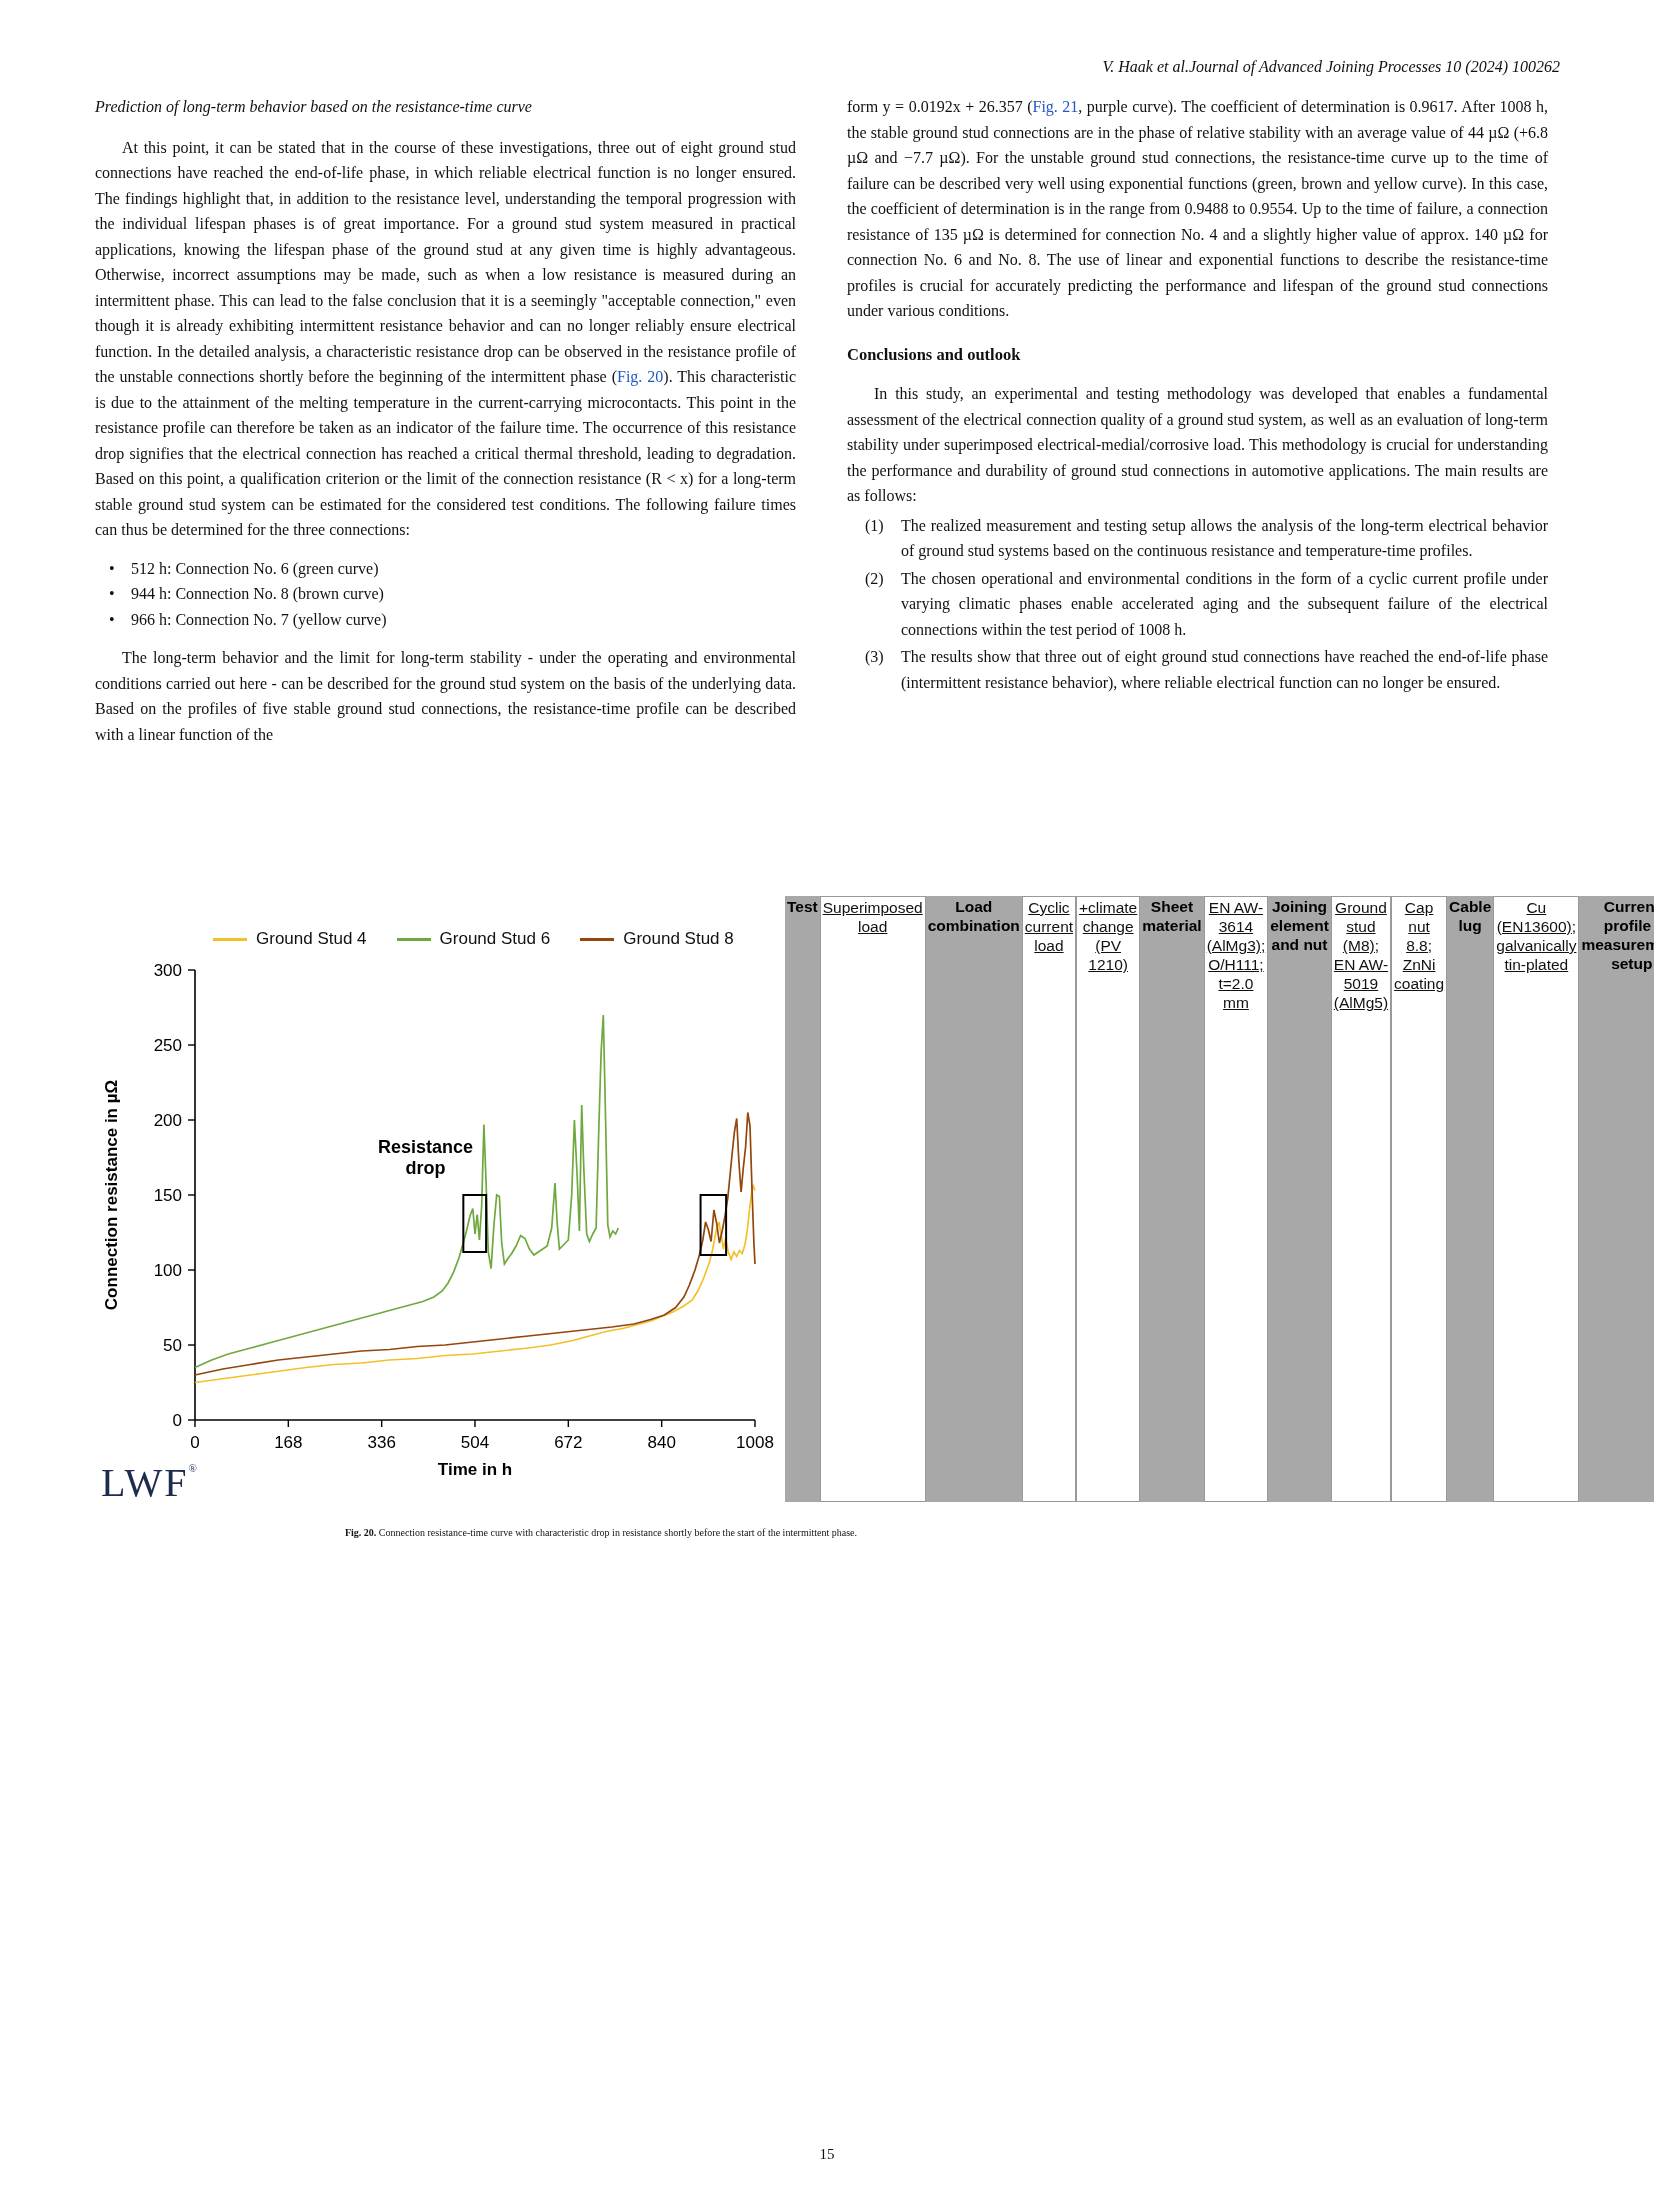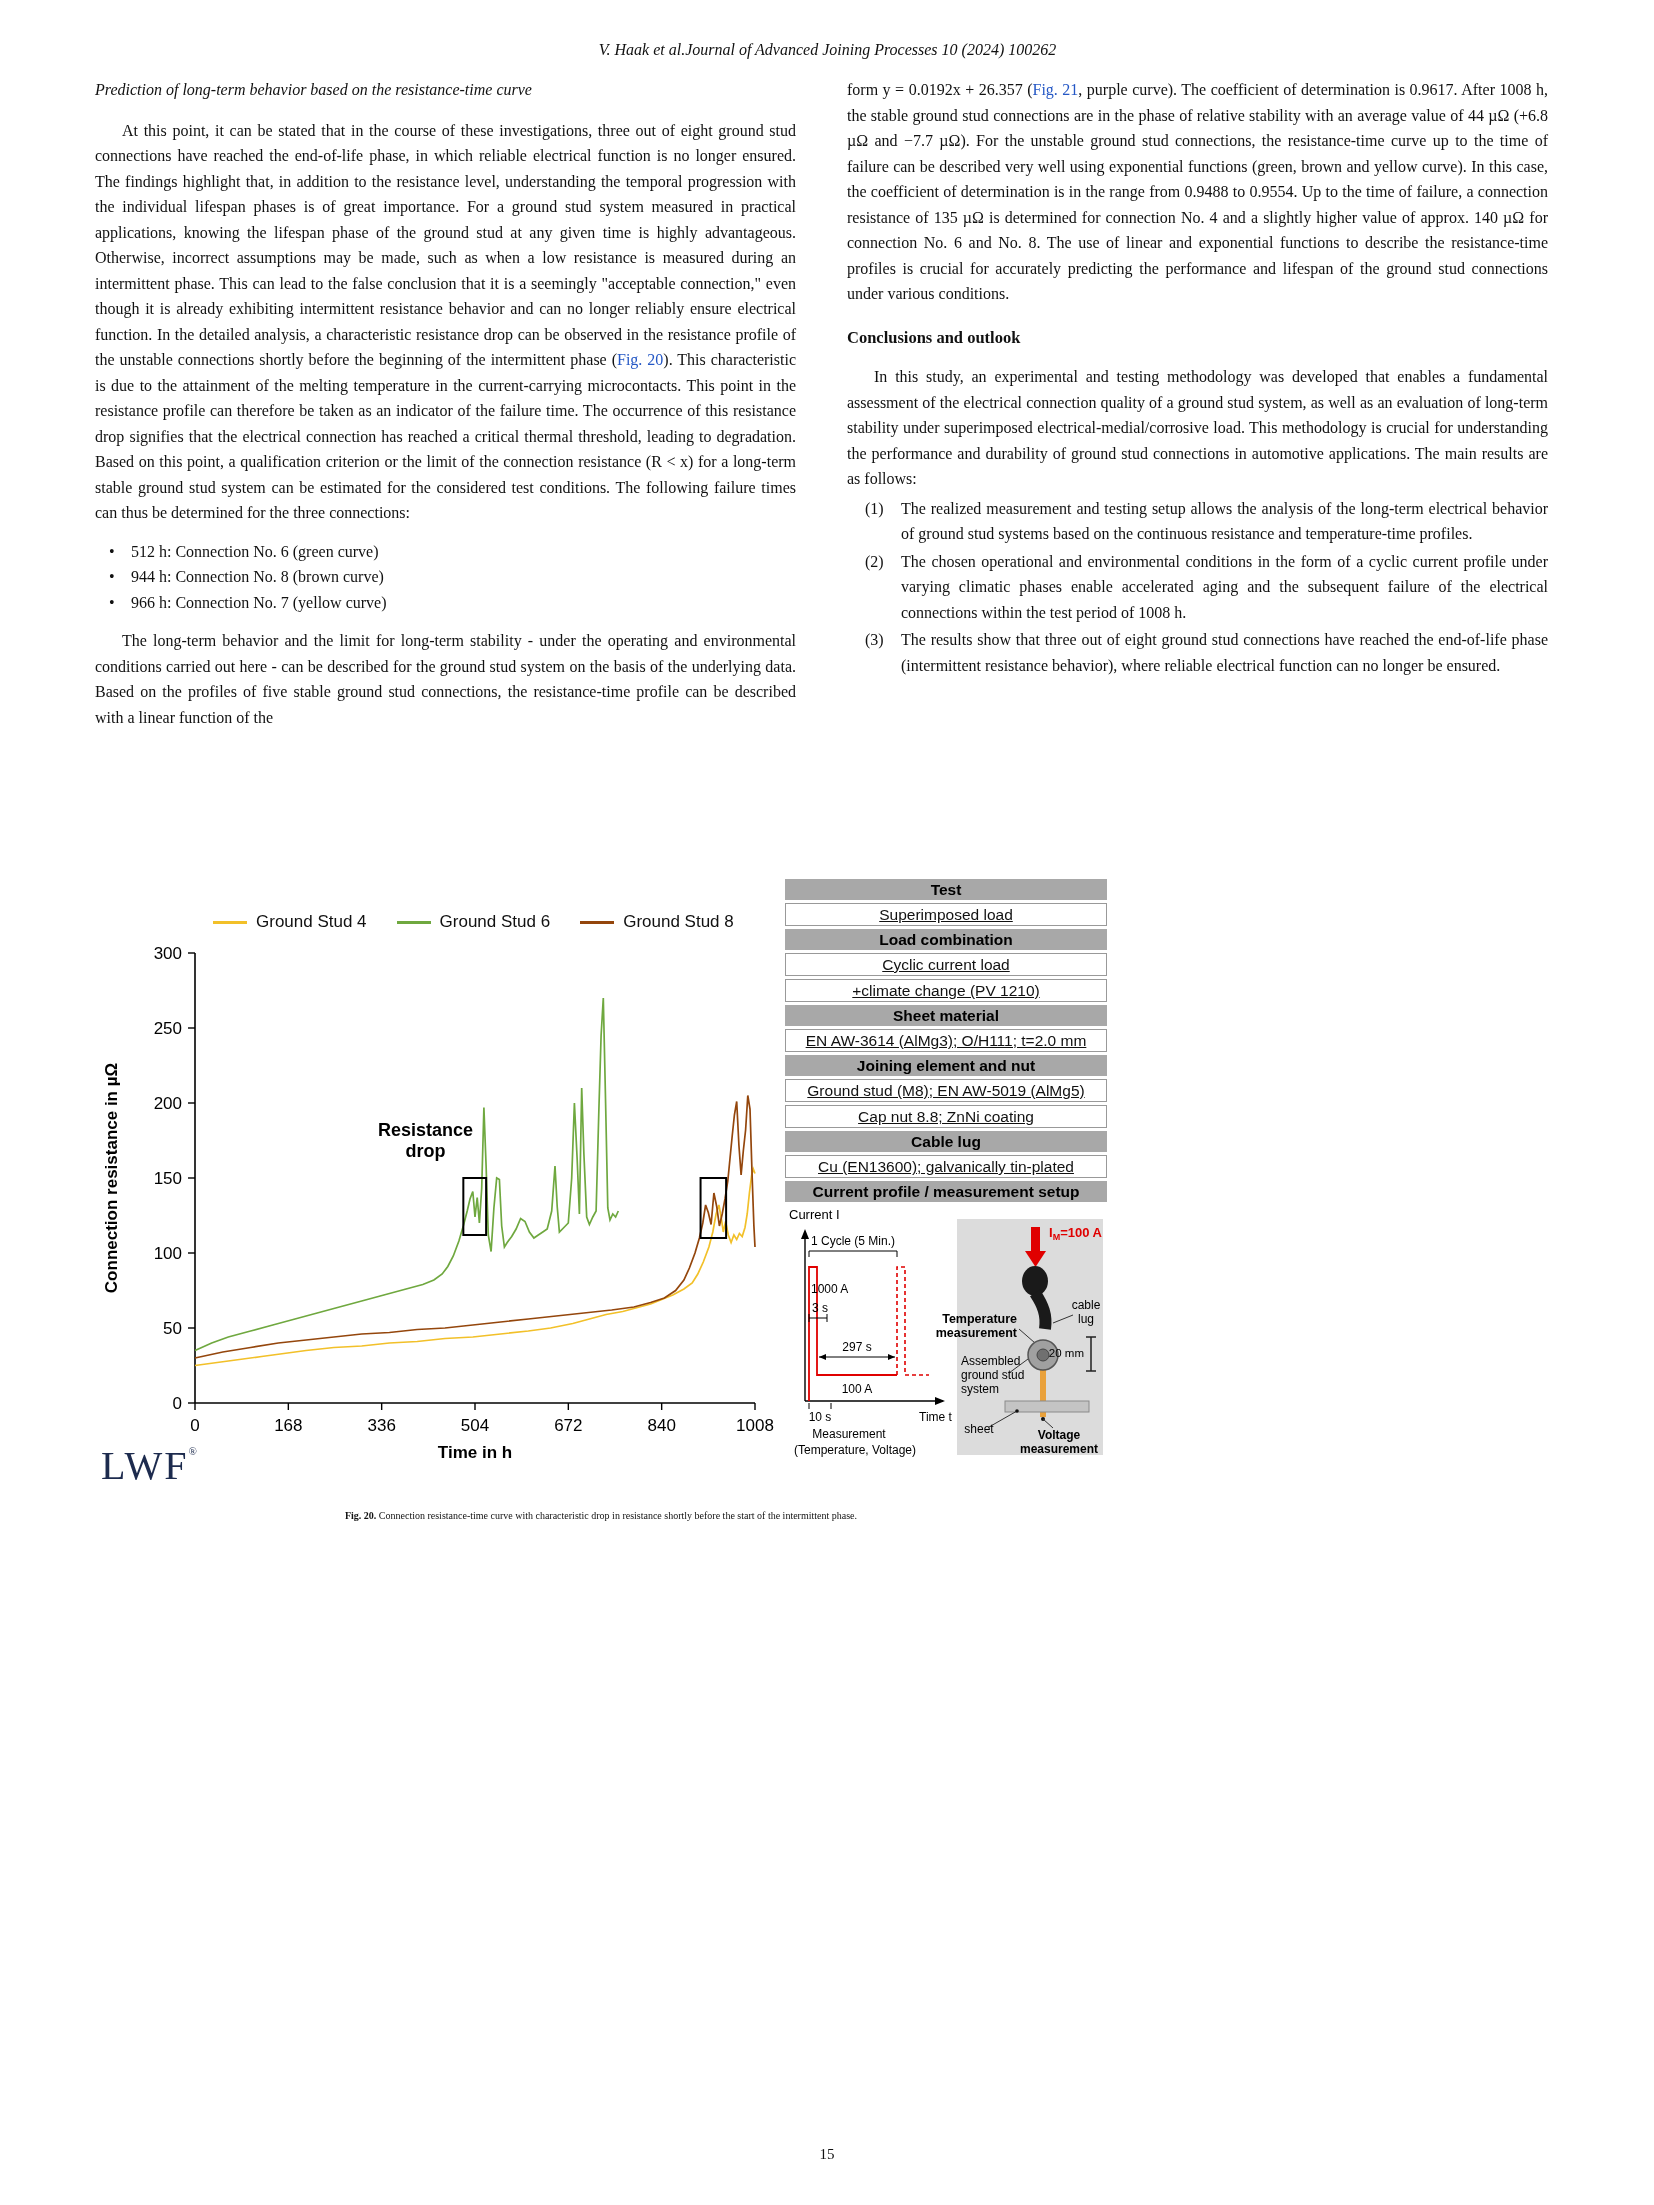--- a/index.html
+++ b/index.html
@@ -1,18 +1,18 @@
 <!DOCTYPE html>
 <html><head>
 <meta charset="utf-8">
 <style>
   html,body{margin:0;padding:0;background:#ffffff;}
   .page{position:relative;width:1654px;height:2205px;background:#fff;overflow:hidden;
         font-family:"Liberation Serif",serif;color:#111;}
-  .hdr{display:flex;justify-content:center;padding:41px 94px 0 95px;
+  .hdr{display:flex;justify-content:flex-end;padding:58px 94px 0 95px;
        font-style:italic;font-size:16px;}
   .cols{display:flex;gap:51px;padding:0 94px 0 95px;margin-top:18px;height:788px;overflow:hidden;}
   .col{width:701px;font-size:16px;line-height:25.5px;text-align:justify;}
   .sec-title{font-style:italic;margin:0 0 15px 0;}
   p.body{margin:0;}
   p.ind{text-indent:27px;}
   .figlink{color:#2457C5;text-decoration:none;cursor:pointer;}
   .bullets{margin:13px 0 13px 0;}
   .bullet{display:flex;margin:0 0 0 14px;}
   .bullet .dot{width:22px;flex:0 0 22px;}
@@ -27,21 +27,21 @@
   #chartSvg{width:680px;height:580px;display:block;}
   #chartSvg text, .legend{font-family:"Liberation Sans",sans-serif;}
   .legend{position:absolute;top:4px;left:118px;display:flex;gap:30px;align-items:center;
           font-size:17px;color:#111;}
   .lg{display:flex;align-items:center;gap:9px;}
   .legend-swatch{display:inline-block;width:34px;height:3px;background:#888;}
   .lwf{position:absolute;left:6px;bottom:2px;font-family:"Liberation Serif",serif;
        font-weight:normal;font-size:40px;letter-spacing:2px;color:#1d2b4e;line-height:1;}
   .lwf sup{font-size:11px;vertical-align:top;}
 
-  .panel{width:322px;display:flex;flex-direction:column;
+  .panel{width:322px;display:flex;flex-direction:row;
          font-family:"Liberation Sans",sans-serif;font-size:15.5px;text-align:center;}
   .prow{padding:1px 2px;margin-bottom:3px;line-height:19px;}
   .prow.header{background:#A8A8A8;font-weight:bold;color:#000;}
   .prow.value{background:#fff;border:1px solid #999;text-decoration:underline;}
   .setup{position:relative;flex:1;}
   #setupSvg{width:322px;height:266px;display:block;}
   #setupSvg text{font-family:"Liberation Sans",sans-serif;}
 
   .caption{width:1012px;margin:22px 0 0 95px;text-align:center;font-size:10px;}
   .caption .cl{font-weight:bold;}

